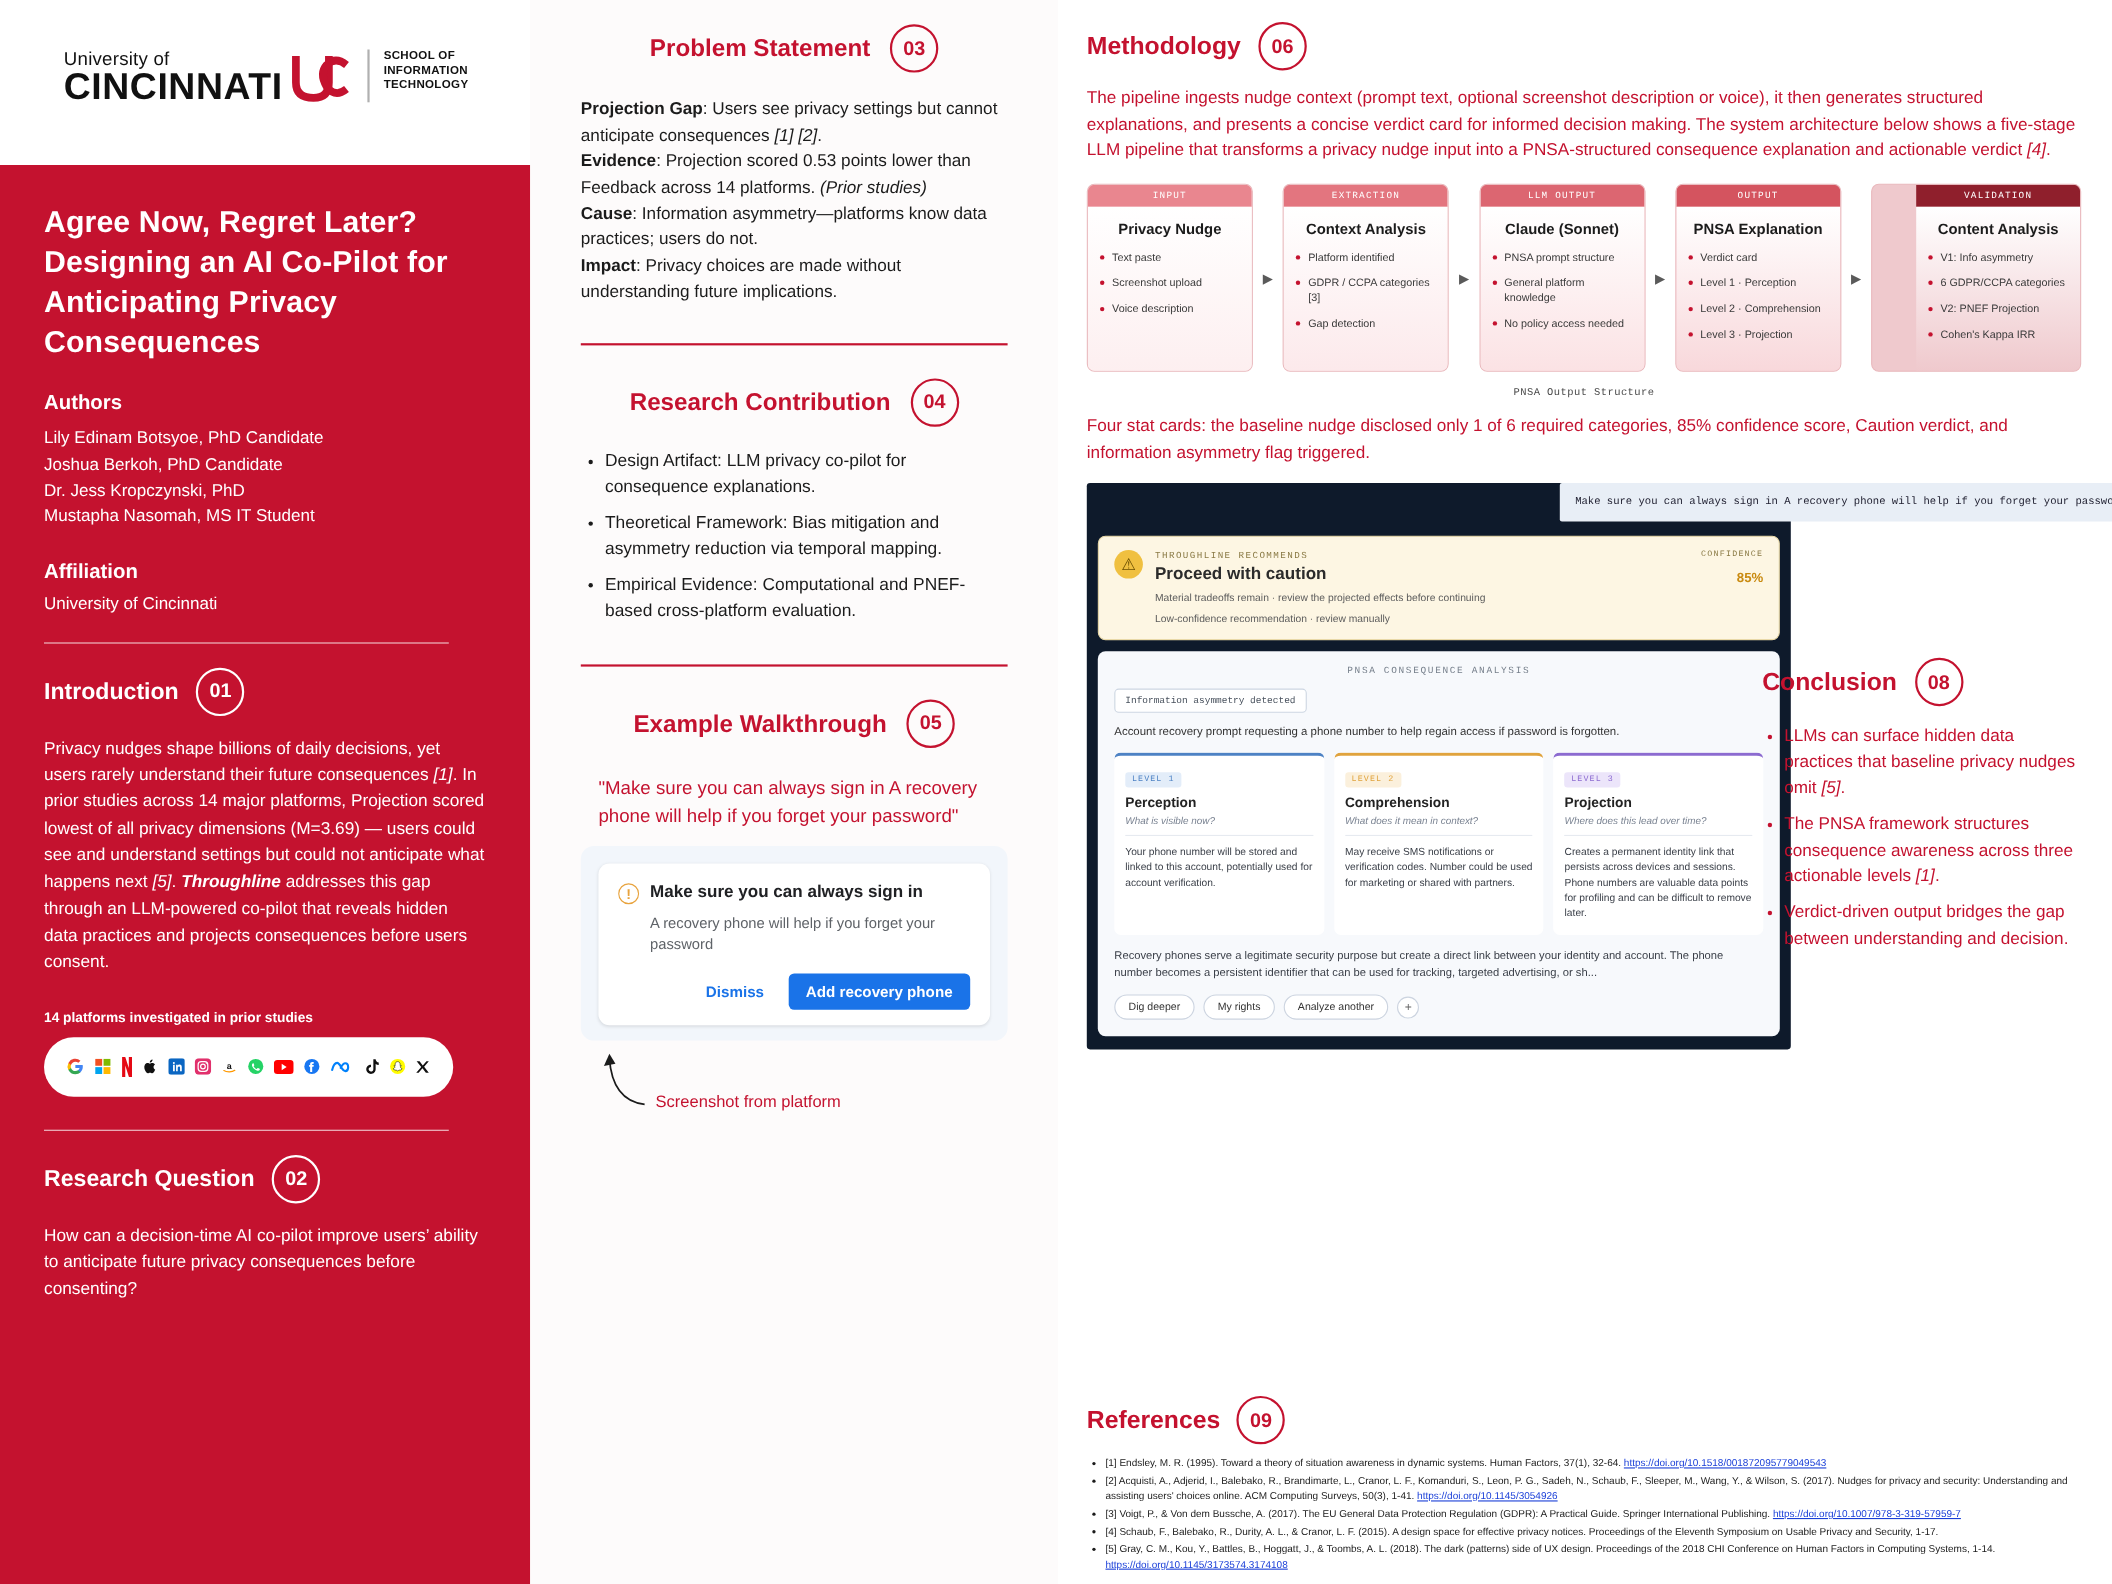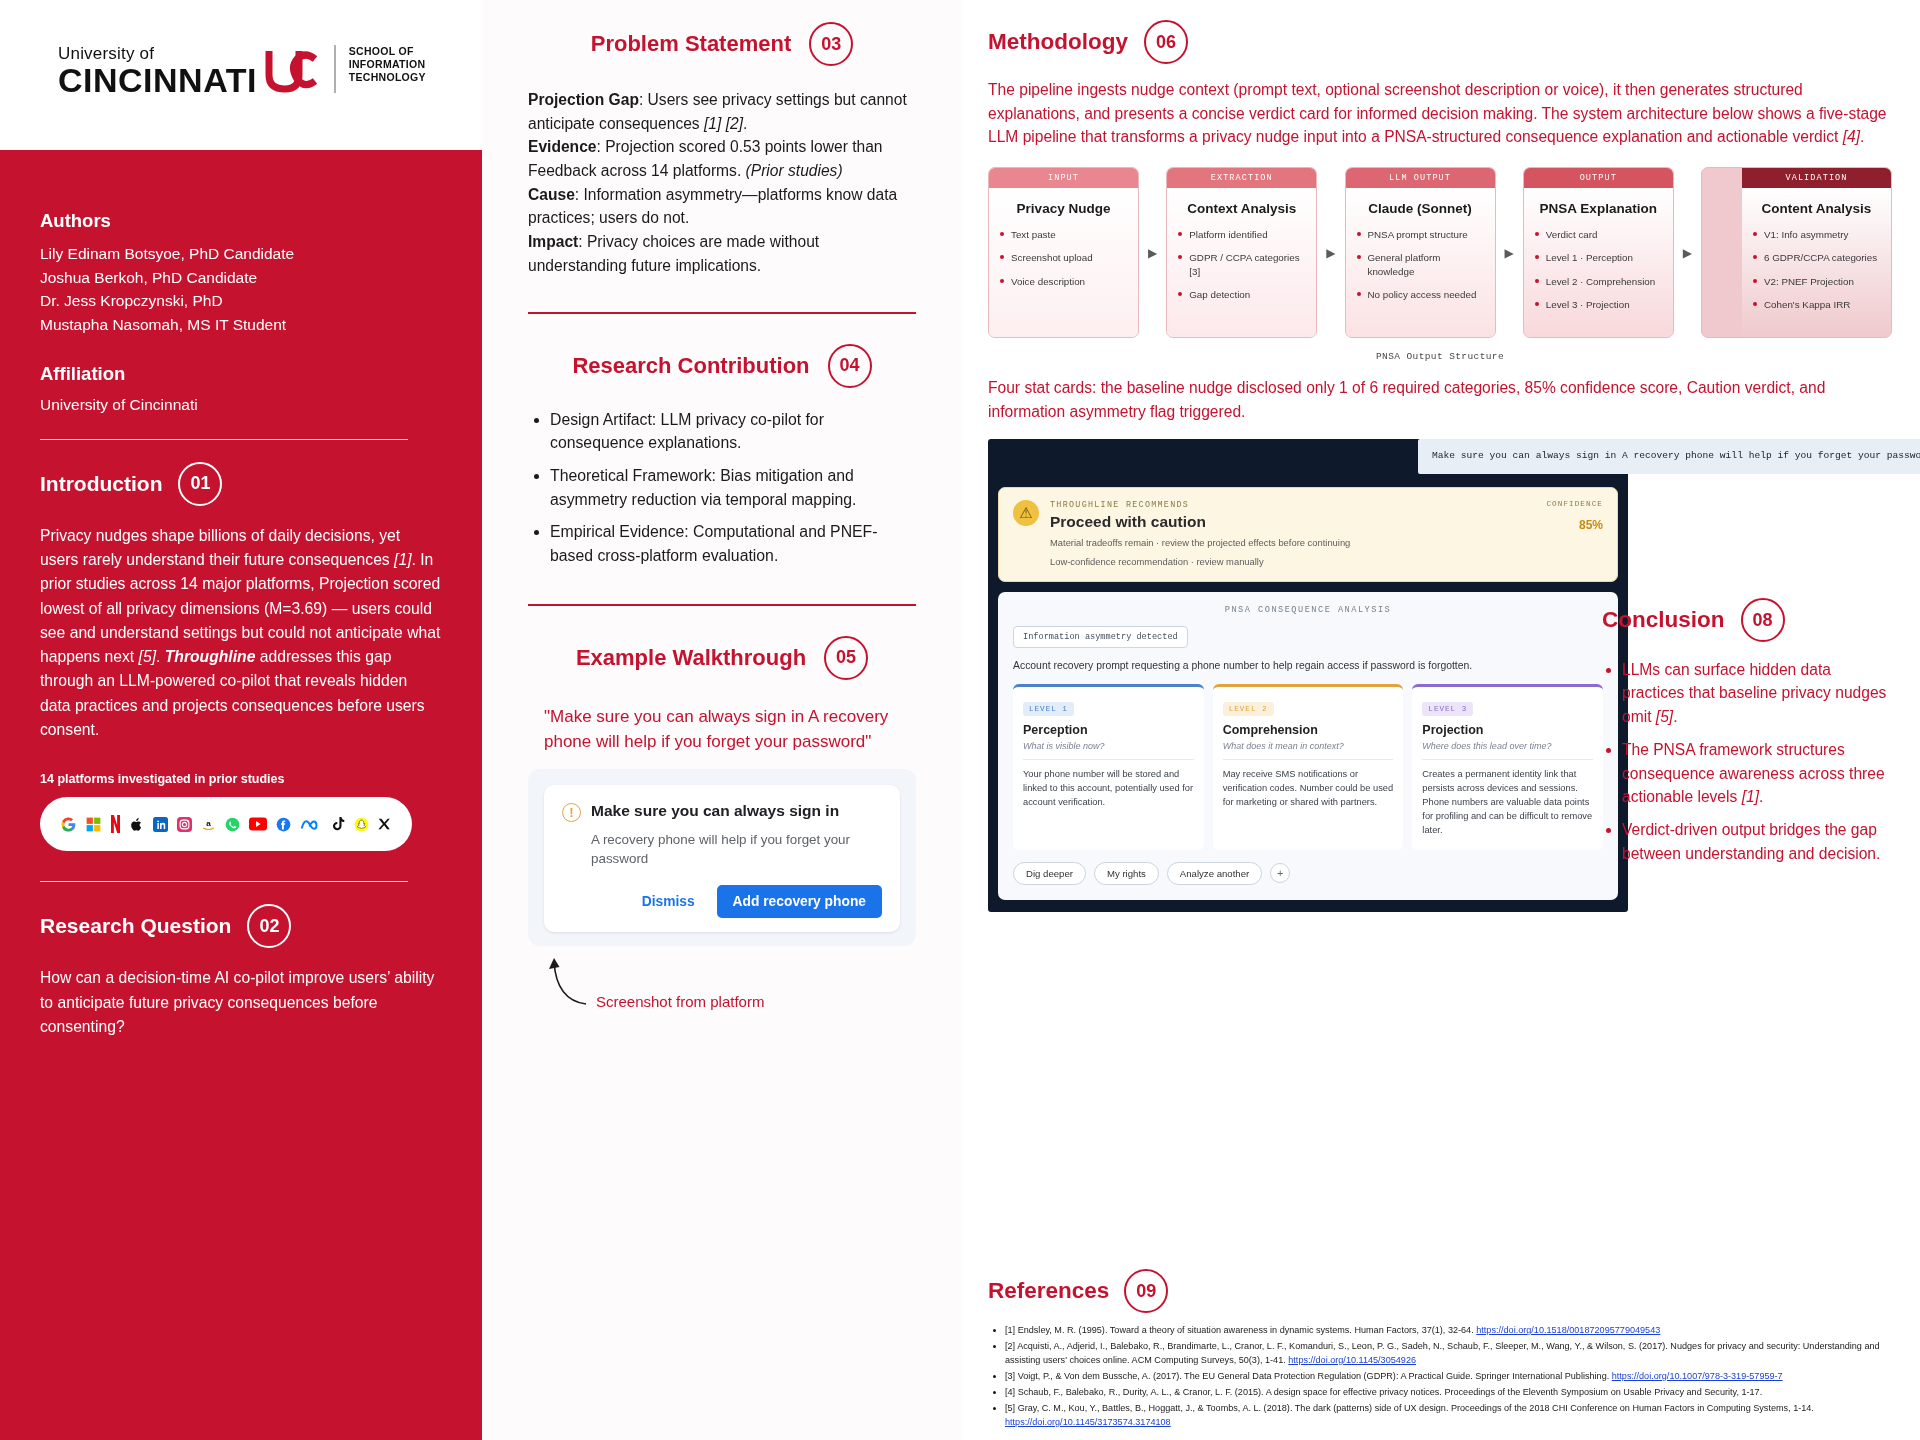--- a/index.html
+++ b/index.html
@@ -161,20 +161,21 @@
         </div>
         <div class="uc-divider"></div>
         <div class="uc-school">
           <div>SCHOOL OF INFORMATION</div>
           <div>TECHNOLOGY</div>
         </div>
       </div>
     </div>
 
     <div class="red-panel">
+      <div class="poster-title">Agree Now, Regret Later? Designing an AI Co-Pilot for Anticipating Privacy Consequences</div>
 
       <div class="sec-h">Authors</div>
       <div class="meta-line" style="margin-top:10px;">
         <div>Lily Edinam Botsyoe, PhD Candidate</div>
         <div>Joshua Berkoh, PhD Candidate</div>
         <div>Dr. Jess Kropczynski, PhD</div>
         <div>Mustapha Nasomah, MS IT Student</div>
       </div>
 
       <div class="sec-h">Affiliation</div>
@@ -481,20 +482,21 @@
           <div class="an-hd">PNSA CONSEQUENCE ANALYSIS</div>
           <div class="flag">Information asymmetry detected</div>
           <div class="an-desc">Account recovery prompt requesting a phone number to help regain access if password is forgotten.</div>
 
           <div class="levels" id="levels">
               <div class="lv" style="border-top-color: rgb(77, 130, 196);"><div class="lv-tag" style="background: rgb(227, 237, 249); color: rgb(77, 130, 196);">LEVEL 1</div><div class="lv-name">Perception</div><div class="lv-q">What is visible now?</div><hr class="lv-sep"><div class="lv-txt">Your phone number will be stored and linked to this account, potentially used for account verification.</div></div>
               <div class="lv" style="border-top-color: rgb(224, 163, 61);"><div class="lv-tag" style="background: rgb(251, 240, 220); color: rgb(224, 163, 61);">LEVEL 2</div><div class="lv-name">Comprehension</div><div class="lv-q">What does it mean in context?</div><hr class="lv-sep"><div class="lv-txt">May receive SMS notifications or verification codes. Number could be used for marketing or shared with partners.</div></div>
               <div class="lv" style="border-top-color: rgb(140, 107, 208);"><div class="lv-tag" style="background: rgb(236, 229, 250); color: rgb(140, 107, 208);">LEVEL 3</div><div class="lv-name">Projection</div><div class="lv-q">Where does this lead over time?</div><hr class="lv-sep"><div class="lv-txt">Creates a permanent identity link that persists across devices and sessions. Phone numbers are valuable data points for profiling and can be difficult to remove later.</div></div>
             </div>
 
+          <div class="an-foot">Recovery phones serve a legitimate security purpose but create a direct link between your identity and account. The phone number becomes a persistent identifier that can be used for tracking, targeted advertising, or sh...</div>
 
           <div class="chips">
             <div class="chip">Dig deeper</div>
             <div class="chip">My rights</div>
             <div class="chip">Analyze another</div>
             <div class="chip-plus">+</div>
           </div>
         </div>
       </div>
 

